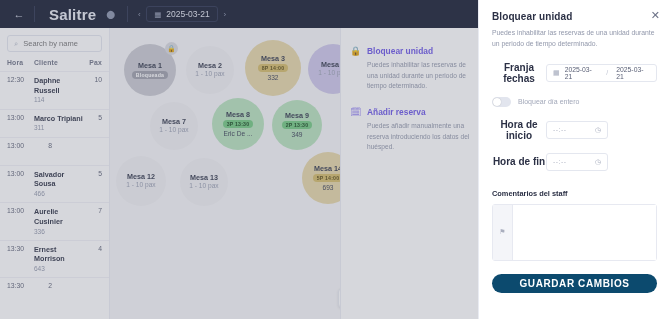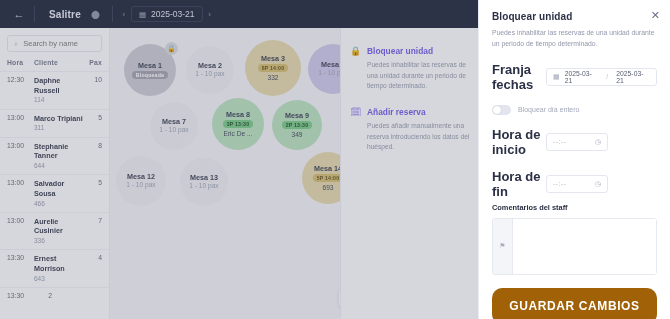--- a/index.html
+++ b/index.html
@@ -12,21 +12,21 @@
   #app { position: relative; width: 670px; height: 319px; }
 
   
   .topbar {
     position: absolute; left: 0; top: 0; width: 670px; height: 28px;
     background: #161d31; display: flex; align-items: center;
     padding-left: 8px; gap: 0;
   }
   .tb-back { color: #c9cedd; font-size: 11px; width: 22px; text-align: center; cursor: pointer; }
   .tb-sep { width: 1px; height: 16px; background: #2c3450; margin: 0 4px; }
-  .tb-title { color: #e7eaf2; font-size: 10px; font-weight: bold; letter-spacing: .2px; padding: 0 10px; }
+  .tb-title { color: #e7eaf2; font-size: 15px; font-weight: bold; letter-spacing: .2px; padding: 0 10px; }
   .tb-dot { color: #8a93ab; font-size: 8px; padding-right: 8px; cursor: pointer; }
   .tb-chev { color: #8a93ab; font-size: 8px; width: 14px; text-align: center; cursor: pointer; }
   .tb-cal { font-size: 7.5px; color: #9aa3bb; }
 
   
   .leftpane {
     position: absolute; left: 0; top: 28px; width: 110px; height: 291px;
     background: #fff; border-right: 1px solid #eceef4;
   }
   .searchwrap { padding: 7px 7px 4px 7px; }
@@ -107,21 +107,21 @@
     background: #ffffff; border-left: 1px solid #e9ebf2;
     padding: 11px 13px 0 13px;
   }
   .m-close {
     position: absolute; right: 10px; top: 10px;
     font-size: 11px; color: #6b7186; cursor: pointer; line-height: 1;
   }
   .m-title { font-size: 10px; font-weight: bold; color: #2b3045; letter-spacing: .1px; }
   .m-desc { font-size: 6.8px; color: #9298ab; line-height: 1.6; margin-top: 6px; }
   .m-field { display: flex; align-items: center; margin-top: 12px; }
-  .m-label { font-size: 13px; font-weight: bold; color: #2b3045; width: 54px; flex: none; }
+  .m-label { font-size: 10px; font-weight: bold; color: #2b3045; width: 54px; flex: none; text-align: center; }
   .m-input {
     display: flex; align-items: center; gap: 5px;
     border: 1px solid #e4e7ef; border-radius: 3px;
     height: 18px; padding: 0 6px; font-size: 6.8px; color: #5a6076;
   }
   .m-input.dates { flex: 1; }
   .m-input .ic { font-size: 7px; color: #a6acbd; }
   .m-input .slash { color: #c2c7d4; padding: 0 3px; }
   .m-input.time { width: 62px; justify-content: space-between; }
   .m-input.time .ph { color: #aeb3c2; letter-spacing: .5px; }
@@ -129,34 +129,34 @@
   .tg {
     width: 19px; height: 10px; border-radius: 5px; background: #e2e5ee;
     position: relative; cursor: pointer; flex: none;
   }
   .tg::after {
     content: ""; position: absolute; left: 1px; top: 1px;
     width: 8px; height: 8px; border-radius: 50%; background: #ffffff;
     box-shadow: 0 0 1px rgba(0,0,0,.3);
   }
   .tg-lbl { font-size: 7px; color: #a2a8b9; }
-  .m-sec { font-size: 7.4px; font-weight: bold; color: #2b3045; margin-top: 4px; }
+  .m-sec { font-size: 7.4px; font-weight: bold; color: #2b3045; margin-top: 18px; }
   .ta-wrap { display: flex; margin-top: 6px; border: 1px solid #e7e9f1; border-radius: 3px; height: 57px; }
   .ta-gutter {
     width: 20px; background: #f4f5f9; border-right: 1px solid #e7e9f1;
     display: flex; align-items: center; justify-content: center;
     font-size: 7px; color: #a9aebe;
   }
   .ta-wrap textarea {
     flex: 1; border: 0; outline: 0; resize: none; padding: 4px;
     font-family: "Liberation Sans", sans-serif; font-size: 7px; color: #3b4155;
   }
   .m-save {
-    margin-top: 13px; width: 100%; height: 36px; border: 0; border-radius: 10px;
-    background: #a16207; color: #ffffff; font-size: 12px; font-weight: bold;
+    margin-top: 13px; width: 100%; height: 19px; border: 0; border-radius: 10px;
+    background: #0c4a6e; color: #ffffff; font-size: 10px; font-weight: bold;
     letter-spacing: .6px; cursor: pointer; font-family: "Liberation Sans", sans-serif;
   }
   .scrim {
     position: absolute; left: 0; top: 0; width: 478px; height: 319px;
     background: rgba(108,112,130,.28); pointer-events: none;
   }
 </style>
 </head>
 <body>
 
@@ -200,24 +200,20 @@
         <div class="lrow">
           <div class="c-hora">13:00</div>
           <div class="c-cli">
             <div class="nm">Marco Tripiani</div>
             <div class="sub">311</div>
           </div>
           <div class="c-pax">5</div>
         </div>
         <div class="lrow">
           <div class="c-hora">13:00</div>
-          <div class="c-cli">
-            <div class="nm">Stephanie Tanner</div>
-            <div class="sub">644</div>
-          </div>
           <div class="c-pax">8</div>
         </div>
         <div class="lrow">
           <div class="c-hora">13:00</div>
           <div class="c-cli">
             <div class="nm">Salvador Sousa</div>
             <div class="sub">466</div>
           </div>
           <div class="c-pax">5</div>
         </div>

